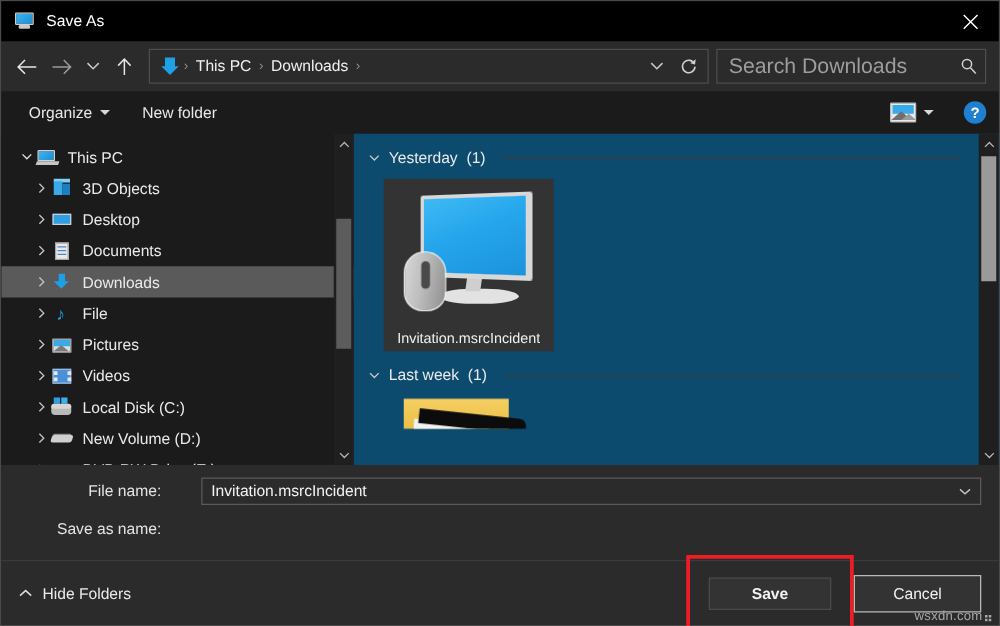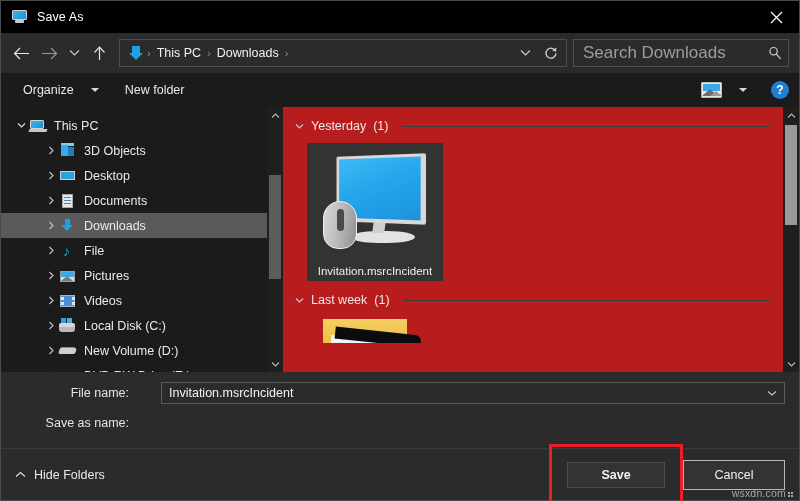--- a/index.html
+++ b/index.html
@@ -98,21 +98,21 @@
 
   
   .cmdbar {
     height: 34px; min-height: 34px;
     background: #1b1b1b;
     display: flex; align-items: center;
     padding: 0 10px 0 14px;
   }
   .cmd {
     font-size: 12.5px; color: #e8e8e8; padding: 4px 8px;
-    display: flex; align-items: center; gap: 17px;
+    display: flex; align-items: center; gap: 6px;
   }
   .cmd.sep { margin-left: 10px; }
   .caret-dn {
     width: 0; height: 0;
     border-left: 4px solid transparent; border-right: 4px solid transparent;
     border-top: 4px solid #d8d8d8;
   }
   .cmd-spacer { flex: 1 1 auto; }
   .viewicon {
     width: 21px; height: 16px; position: relative;
@@ -147,21 +147,21 @@
     width: 282px; flex: 0 0 282px;
     background: #1b1b1b;
     position: relative; overflow: hidden;
     padding-top: 6px;
   }
   .trow {
     height: 25px; display: flex; align-items: center;
     padding-left: 12px; color: #eaeaea; font-size: 12.5px;
     white-space: nowrap;
   }
-  .trow.indent { padding-left: 42px; }
+  .trow.indent { padding-left: 24px; }
   .trow.selected { background: #5a5a5a; }
   .chev {
     width: 16px; flex: 0 0 16px; display: flex; align-items: center; justify-content: center;
     color: #c4c4c4;
   }
   .chev.open { color: #e0e0e0; }
   .ticon { width: 18px; flex: 0 0 18px; height: 16px; margin-right: 7px; position: relative; }
   .tlabel { overflow: hidden; text-overflow: ellipsis; }
 
   
@@ -196,21 +196,21 @@
   .tree-scroll {
     position: absolute; right: 0; top: 0; bottom: 0; width: 16px;
     background: #1f1f1f;
     display: flex; flex-direction: column; align-items: center;
   }
   .sb-arrow { height: 16px; width: 16px; display:flex; align-items:center; justify-content:center; color:#b5b5b5; }
   .sb-track { flex: 1 1 auto; width: 16px; position: relative; }
   .sb-thumb { position: absolute; left: 2px; width: 12px; background: #5c5c5c; }
 
   .content {
-    flex: 1 1 auto; background: #b91c1c; position: relative; overflow: hidden;
+    flex: 1 1 auto; background: #0c4a6e; position: relative; overflow: hidden;
     padding: 8px 0 0 12px;
   }
   .group-head {
     display: flex; align-items: center; gap: 7px; height: 22px;
     color: #eaeaea; font-size: 12.5px;
     padding-right: 30px;
   }
   .group-head .gchev { color: #c9c9c9; display: flex; }
   .group-head .gline { flex: 1 1 auto; height: 1px; background: #3c3c3c; margin-left: 6px; }
 

